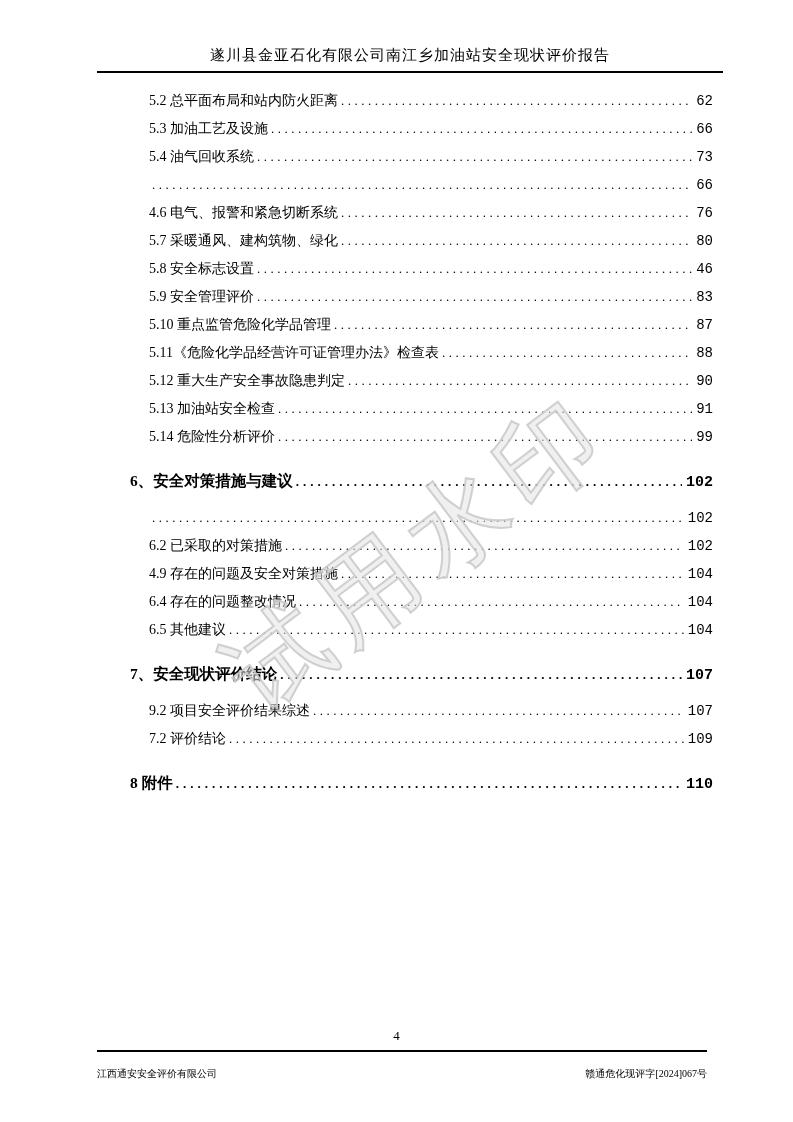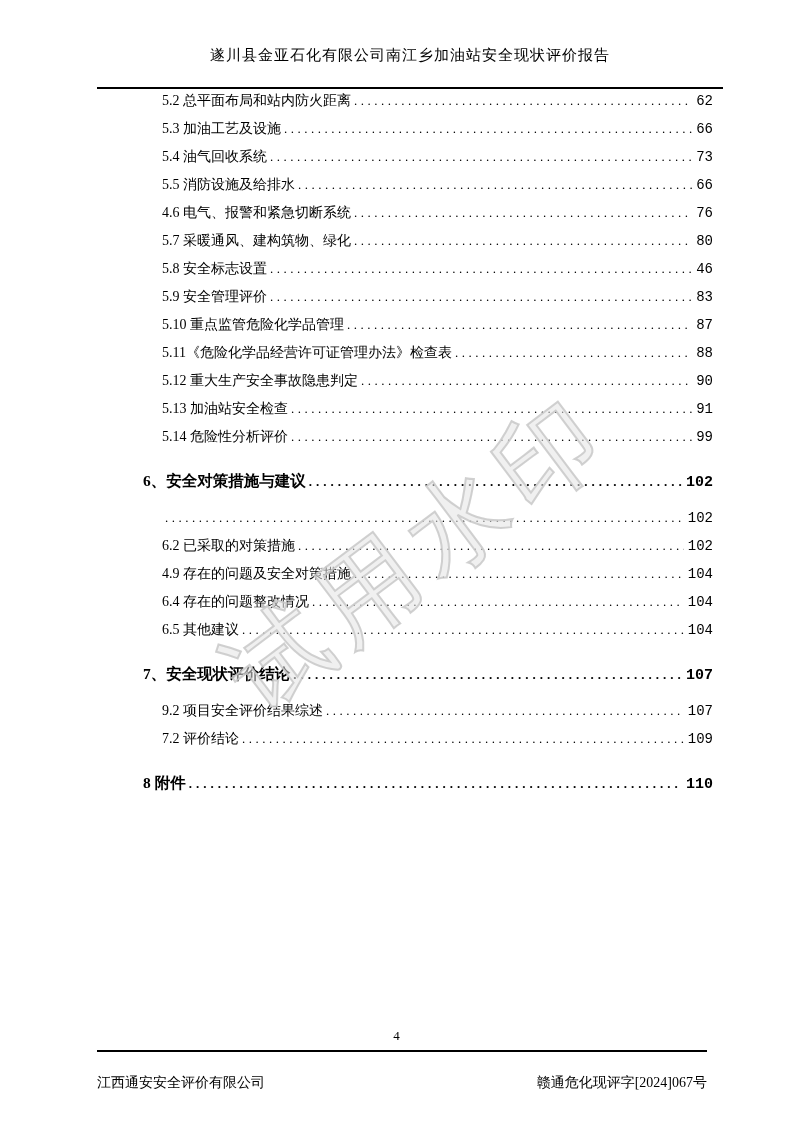--- a/index.html
+++ b/index.html
@@ -12,26 +12,26 @@
     overflow: hidden;
   }
   .page-header {
     position: absolute;
     left: 97px;
     right: 70px;
     top: 46px;
     text-align: center;
     font-size: 15px;
     letter-spacing: 1px;
-    padding-bottom: 22px;
+    padding-bottom: 6px;
     border-bottom: 2px solid #000000;
   }
   .toc {
     position: absolute;
-    left: 107px;
+    left: 94px;
     right: 80px;
     top: 87px;
     text-align: right;
   }
   .toc-row {
     display: flex;
     align-items: baseline;
     white-space: nowrap;
   }
   .toc-row.sub {
@@ -83,24 +83,24 @@
     top: 1028px;
     text-align: center;
     font-size: 13px;
   }
   .page-footer {
     position: absolute;
     left: 97px;
     right: 86px;
     top: 1050px;
     border-top: 2px solid #000000;
-    padding-top: 22px;
+    padding-top: 15px;
     display: flex;
     justify-content: space-between;
-    font-size: 14px;
+    font-size: 10px;
   }
 </style>
 </head>
 <body>
 
 <div class="page-header">遂川县金亚石化有限公司南江乡加油站安全现状评价报告</div>
 
 <div class="toc" id="toc">
     <div class="toc-row sub">
       <span class="toc-title">5.2 总平面布局和站内防火距离</span>
@@ -111,21 +111,20 @@
       <span class="toc-title">5.3 加油工艺及设施</span>
       <span class="toc-dots">............................................................................................................................................................................................................................................................................................................</span>
       <span class="toc-page">66</span>
     </div>
     <div class="toc-row sub">
       <span class="toc-title">5.4 油气回收系统</span>
       <span class="toc-dots">............................................................................................................................................................................................................................................................................................................</span>
       <span class="toc-page">73</span>
     </div>
     <div class="toc-row sub">
-      <span class="toc-title">5.5 消防设施及给排水</span>
       <span class="toc-dots">............................................................................................................................................................................................................................................................................................................</span>
       <span class="toc-page">66</span>
     </div>
     <div class="toc-row sub">
       <span class="toc-title">4.6 电气、报警和紧急切断系统</span>
       <span class="toc-dots">............................................................................................................................................................................................................................................................................................................</span>
       <span class="toc-page">76</span>
     </div>
     <div class="toc-row sub">
       <span class="toc-title">5.7 采暖通风、建构筑物、绿化</span>

